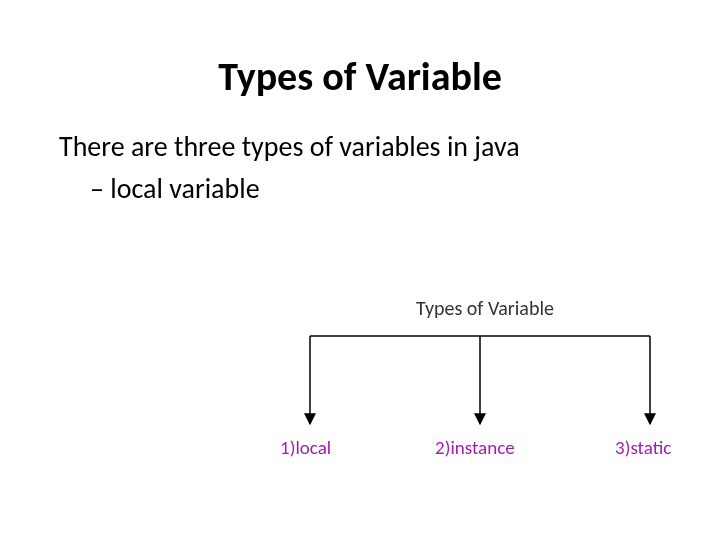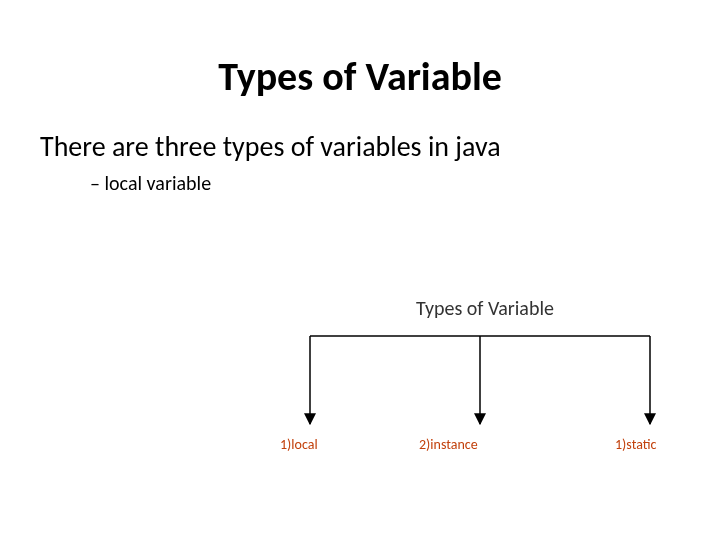--- a/index.html
+++ b/index.html
@@ -19,25 +19,25 @@
     margin-top: 28px;
   }
   .title {
     text-align: center;
     font-weight: 700;
     font-size: 40px;
     padding-top: 24px;
   }
   .intro {
     font-size: 28px;
-    padding: 28px 40px 6px 40px;
+    padding: 28px 40px 6px 59px;
   }
   .bullets {
     padding-left: 90px;
-    font-size: 20px;
+    font-size: 28px;
     line-height: 1.35;
   }
   .bullets div::before {
     content: "– ";
   }
   .diagram {
     position: absolute;
     right: 30px;
     top: 268px;
     width: 410px;
@@ -48,26 +48,26 @@
     position: absolute;
     top: 0;
     left: 0;
     width: 410px;
     text-align: center;
     font-size: 20px;
     color: #333;
   }
   .diag-label {
     position: absolute;
-    font-size: 14px;
-    color: #c2410c;
+    font-size: 19px;
+    color: #a21caf;
     white-space: nowrap;
   }
   .d1 { left: 0px;   top: 140px; }
-  .d2 { left: 139px; top: 140px; }
+  .d2 { left: 155px; top: 140px; }
   .d3 { left: 335px; top: 140px; }
   svg.arrows {
     position: absolute;
     left: 0;
     top: 28px;
     width: 410px;
     height: 110px;
   }
 </style>
 </head>
@@ -97,16 +97,16 @@
 
       <line x1="30" y1="12" x2="30" y2="100" stroke="#000" stroke-width="1.5" marker-end="url(#ah)"></line>
 
       <line x1="200" y1="12" x2="200" y2="100" stroke="#000" stroke-width="1.5" marker-end="url(#ah)"></line>
 
       <line x1="370" y1="12" x2="370" y2="100" stroke="#000" stroke-width="1.5" marker-end="url(#ah)"></line>
     </svg>
 
     <div class="diag-label d1">1)local</div>
     <div class="diag-label d2">2)instance</div>
-    <div class="diag-label d3">1)static</div>
+    <div class="diag-label d3">3)static</div>
   </div>
 
 </div>
 
 </body></html>

